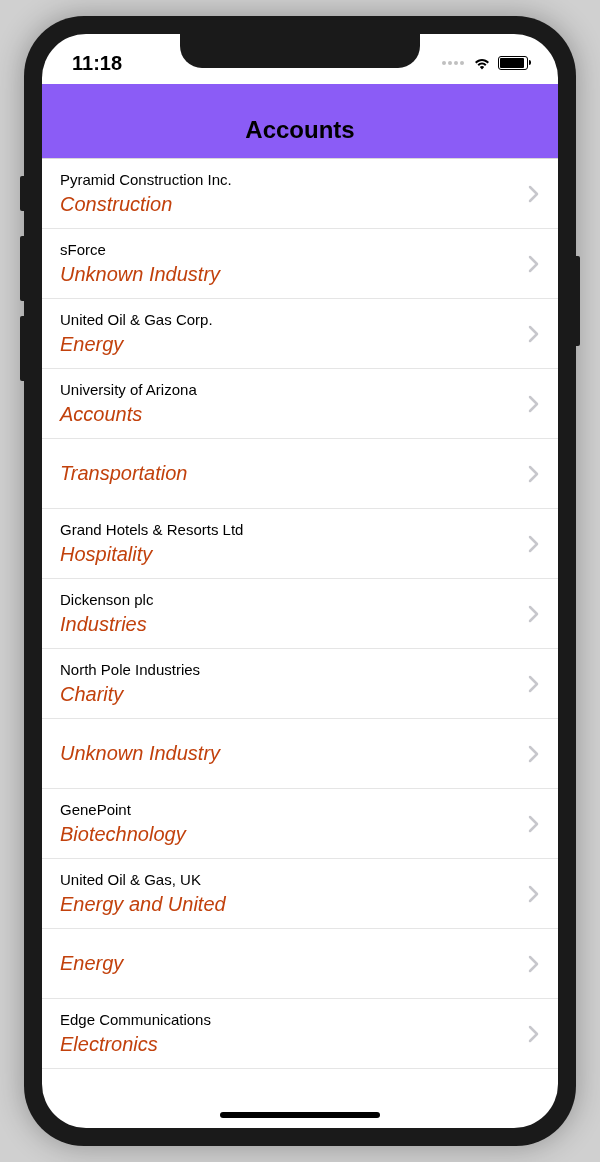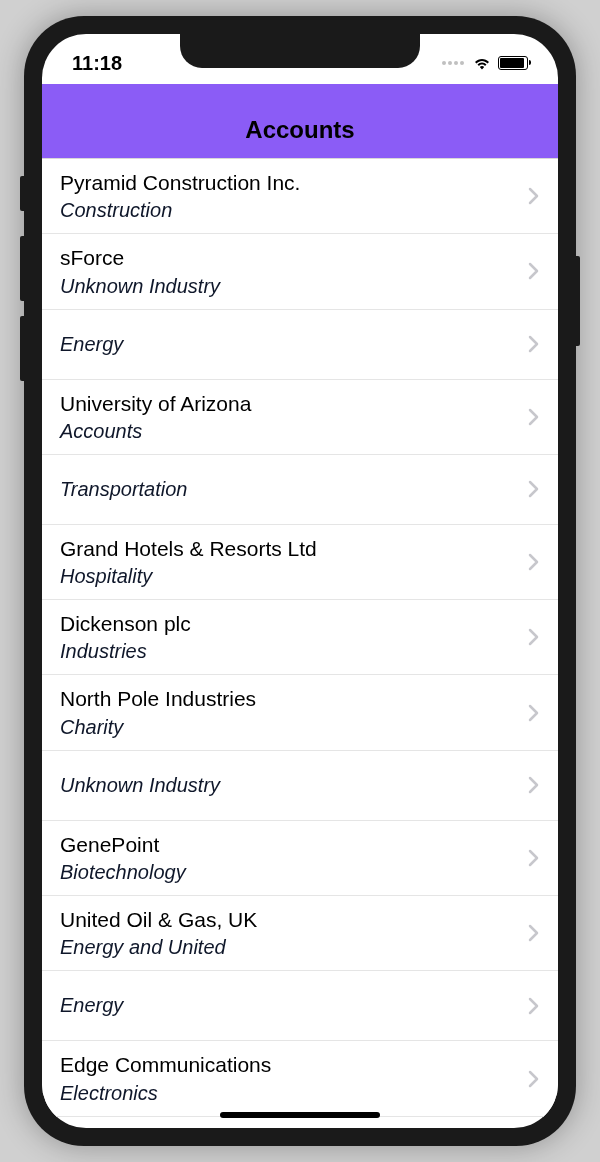--- a/index.html
+++ b/index.html
@@ -157,28 +157,28 @@
       display: flex;
       align-items: center;
       padding: 10px 18px 10px 18px;
       border-bottom: 1px solid #e5e5e5;
       min-height: 70px;
     }
     .row-content {
       flex: 1;
     }
     .row-title {
-      font-size: 21px;
+      font-size: 15px;
       color: #000;
       line-height: 1.3;
       margin-bottom: 2px;
     }
     .row-subtitle {
       font-size: 20px;
-      color: #0f172a;
+      color: #c2410c;
       font-style: italic;
       line-height: 1.25;
     }
     .chevron {
       color: #c7c7cc;
       flex-shrink: 0;
       margin-left: 8px;
     }
     .home-indicator {
       position: absolute;
@@ -239,20 +239,21 @@
           <div class="row-content">
             <div class="row-title">sForce</div>
             <div class="row-subtitle">Unknown Industry</div>
           </div>
           <svg class="chevron" width="12" height="18" viewBox="0 0 12 18">
             <path d="M2 2 L9 9 L2 16" stroke="#c7c7cc" stroke-width="2.5" fill="none" stroke-linecap="round" stroke-linejoin="round"></path>
           </svg>
         </div>
         <div class="list-row">
           <div class="row-content">
+            <div class="row-title">United Oil &amp; Gas Corp.</div>
             <div class="row-subtitle">Energy</div>
           </div>
           <svg class="chevron" width="12" height="18" viewBox="0 0 12 18">
             <path d="M2 2 L9 9 L2 16" stroke="#c7c7cc" stroke-width="2.5" fill="none" stroke-linecap="round" stroke-linejoin="round"></path>
           </svg>
         </div>
         <div class="list-row">
           <div class="row-content">
             <div class="row-title">University of Arizona</div>
             <div class="row-subtitle">Accounts</div>

